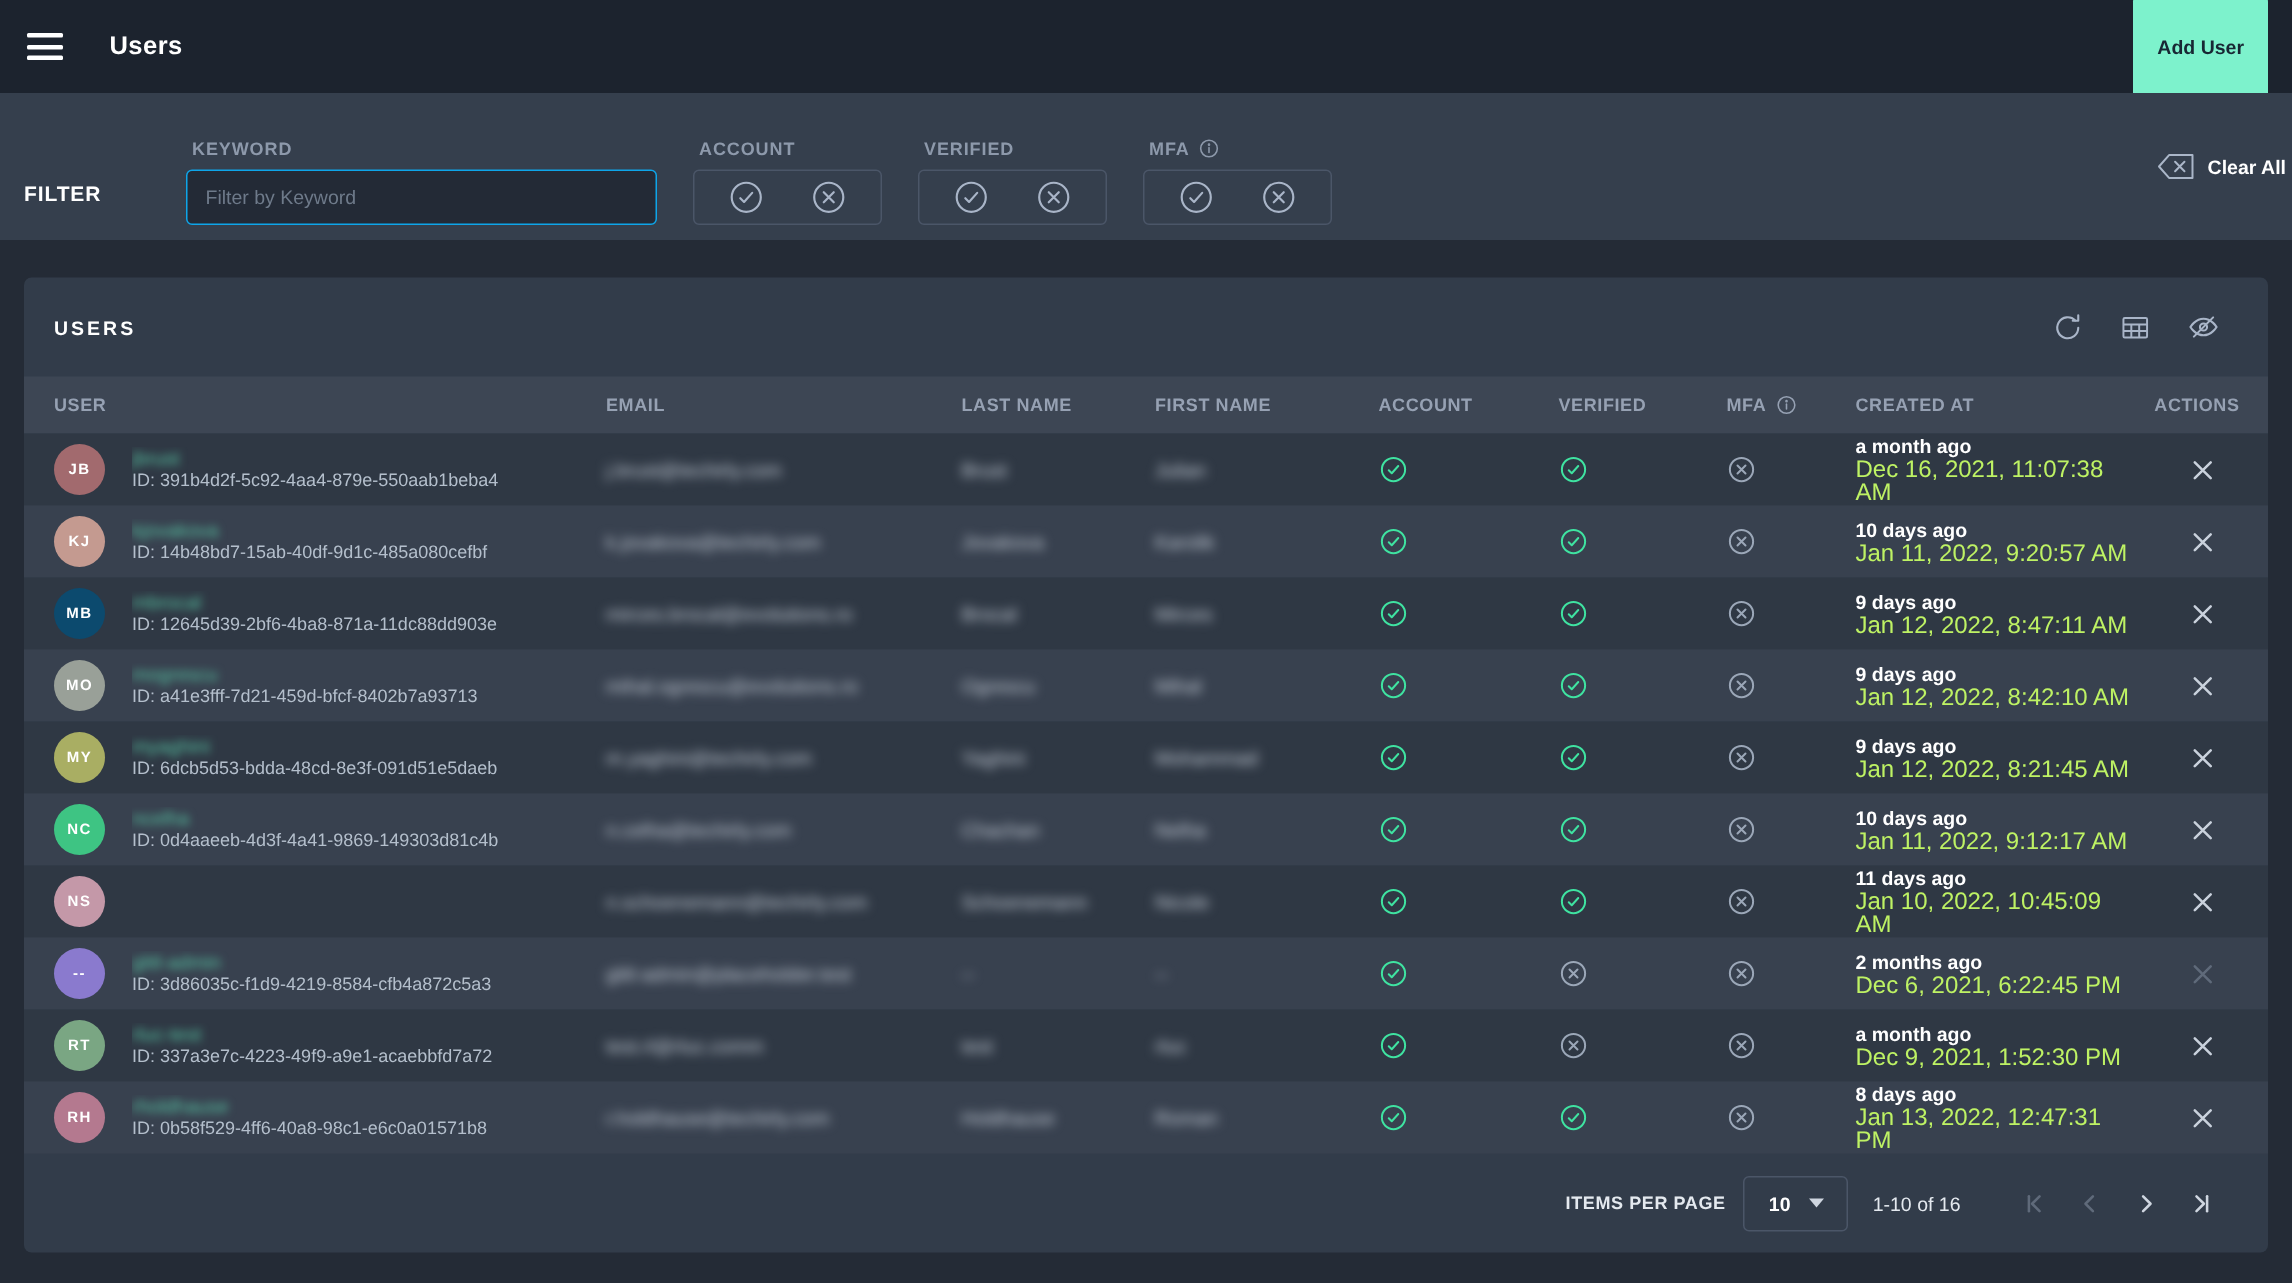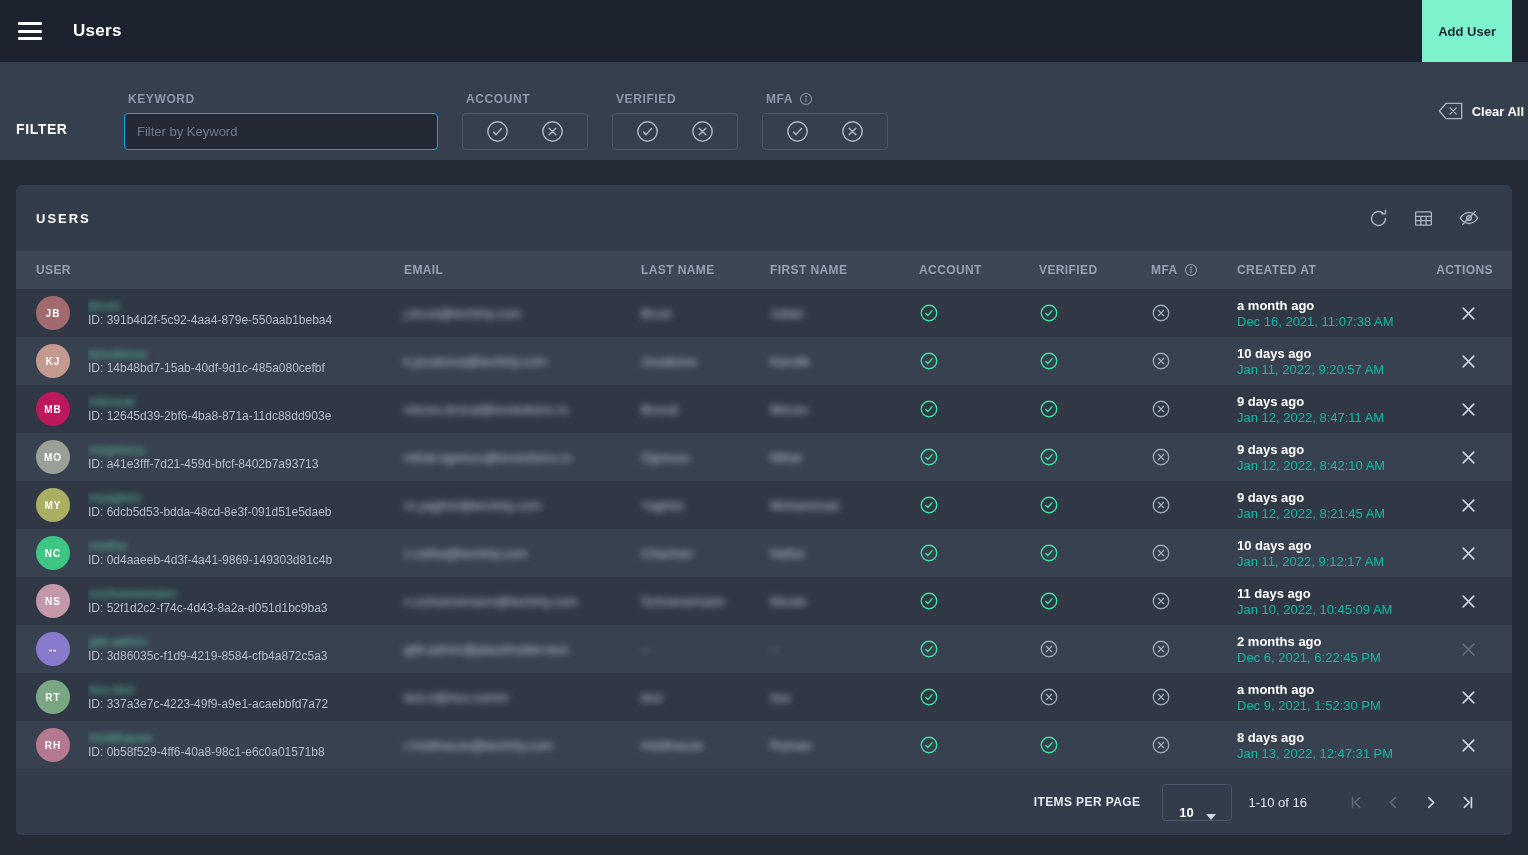--- a/index.html
+++ b/index.html
@@ -85,36 +85,36 @@
   .avatar {
     width:34px; height:34px; border-radius:50%; flex:0 0 34px;
     display:flex; align-items:center; justify-content:center;
     font-size:10px; font-weight:bold; color:#ffffff; letter-spacing:1px;
   }
   .user-texts { margin-left:18px; overflow:hidden; }
   .user-name { font-size:13px; color:#57c0a0; filter:blur(3px); line-height:15px; width:fit-content; }
   .user-id   { font-size:12px; color:#b4bfcc; line-height:15px; white-space:nowrap; }
   .blur-txt  { filter:blur(3.5px); color:#c3cbd6; font-size:13px; width:fit-content; }
   .created-rel  { font-size:13px; font-weight:bold; color:#ffffff; line-height:16px; }
-  .created-date { font-size:13px; color:#14b8a6; line-height:15px; }
+  .created-date { font-size:16px; color:#bef264; line-height:15px; }
 
   .ic-green { color:#3fe3a1; }
   .ic-gray  { color:#9ba7b8; }
   .action-x { color:#c9d1dc; cursor:pointer; display:flex; }
   .action-x.disabled { color:#5f6a7a; cursor:default; }
 
   
   .card-footer {
     flex:1; display:flex; align-items:center; justify-content:flex-end;
     padding-right:36px; gap:0;
   }
   .ipp-label { font-size:12px; font-weight:bold; color:#e4e9ef; letter-spacing:.4px; }
   .ipp-select {
-    margin-left:22px; width:70px; height:37px; border:1px solid #4b5668; border-radius:4px;
-    display:flex; align-items:flex-end; justify-content:center; gap:12px; cursor:pointer;
+    margin-left:12px; width:70px; height:37px; border:1px solid #4b5668; border-radius:4px;
+    display:flex; align-items:center; justify-content:center; gap:12px; cursor:pointer;
   }
   .ipp-value { font-size:13px; font-weight:bold; color:#ffffff; }
   .caret-down { width:0; height:0; border-left:5px solid transparent; border-right:5px solid transparent; border-top:6px solid #cfd6e0; }
   .range-label { font-size:13px; font-weight:normal; color:#e4e9ef; margin-left:16px; }
   .pager { display:flex; align-items:center; gap:20px; margin-left:41px; }
   .pg-btn { cursor:pointer; display:flex; }
   .pg-dim { color:#5f6a7a; }
   .pg-lit { color:#cfd6e0; }
 </style>
 </head>
@@ -345,21 +345,21 @@
         <span class="action-x">
           <svg width="17" height="17" viewBox="0 0 24 24" fill="none" stroke="currentColor" stroke-width="2.4">
               <path d="M4.5 4.5l15 15M19.5 4.5l-15 15" stroke-linecap="round"></path>
             </svg>
         </span>
       </div>
     </div>
 
     <div class="row">
       <div class="c-user">
-        <div class="avatar" style="background: #be185d;">MB</div>
+        <div class="avatar" style="background: #0c4a6e;">MB</div>
         <div class="user-texts">
           <div class="user-name">mbrocal</div>
           <div class="user-id">ID: 12645d39-2bf6-4ba8-871a-11dc88dd903e</div>
         </div>
       </div>
       <div class="c-email">
           <div class="blur-txt">mirces.brocal@evolutions.ro</div>
         </div>
       <div class="c-last">
           <div class="blur-txt">Brocal</div>
@@ -514,24 +514,20 @@
           <svg width="17" height="17" viewBox="0 0 24 24" fill="none" stroke="currentColor" stroke-width="2.4">
               <path d="M4.5 4.5l15 15M19.5 4.5l-15 15" stroke-linecap="round"></path>
             </svg>
         </span>
       </div>
     </div>
 
     <div class="row">
       <div class="c-user">
         <div class="avatar" style="background: rgb(196, 152, 168);">NS</div>
-        <div class="user-texts">
-          <div class="user-name">nschoenemann</div>
-          <div class="user-id">ID: 52f1d2c2-f74c-4d43-8a2a-d051d1bc9ba3</div>
-        </div>
       </div>
       <div class="c-email">
           <div class="blur-txt">n.schoenemann@techirly.com</div>
         </div>
       <div class="c-last">
           <div class="blur-txt">Schoenemann</div>
         </div>
       <div class="c-first">
           <div class="blur-txt">Nicole</div>
         </div>

